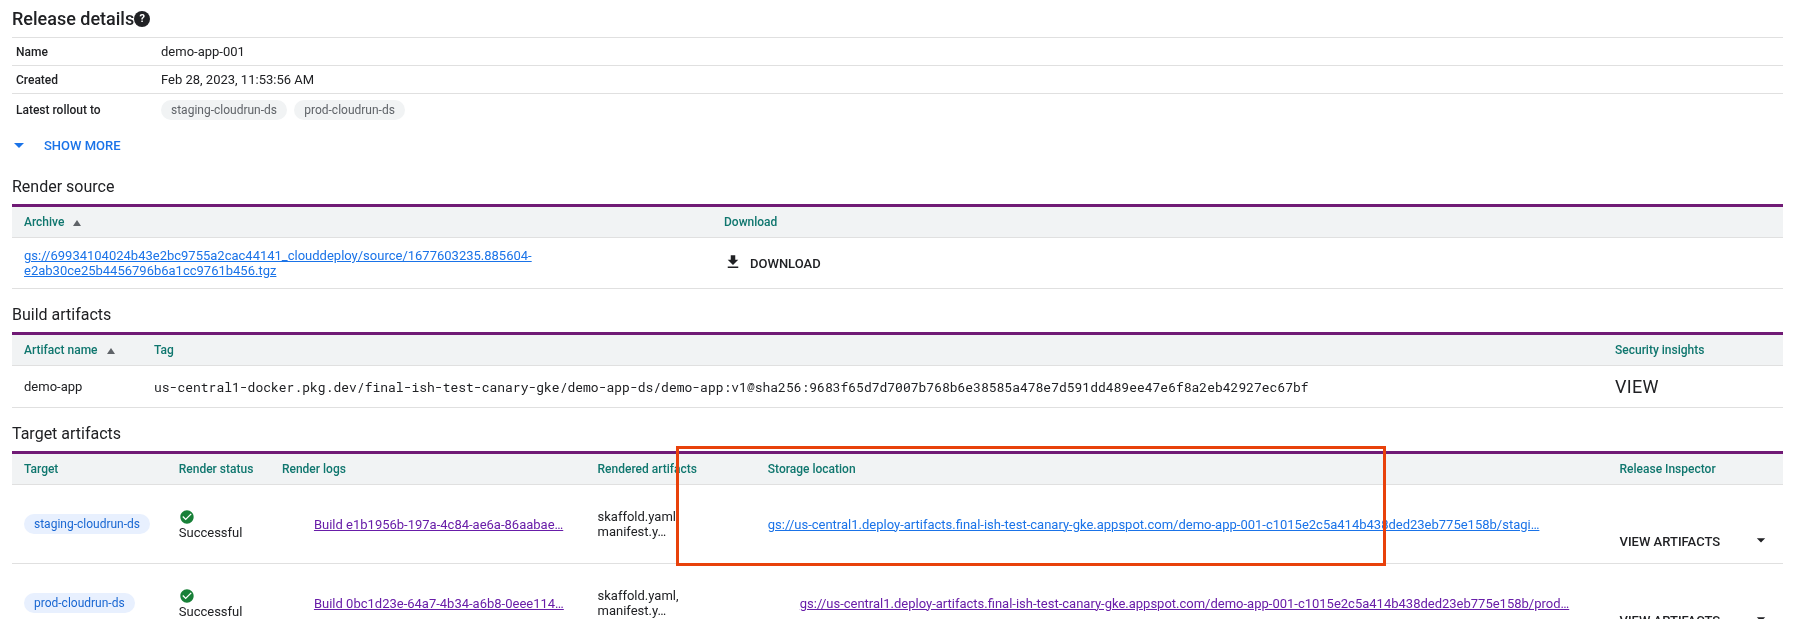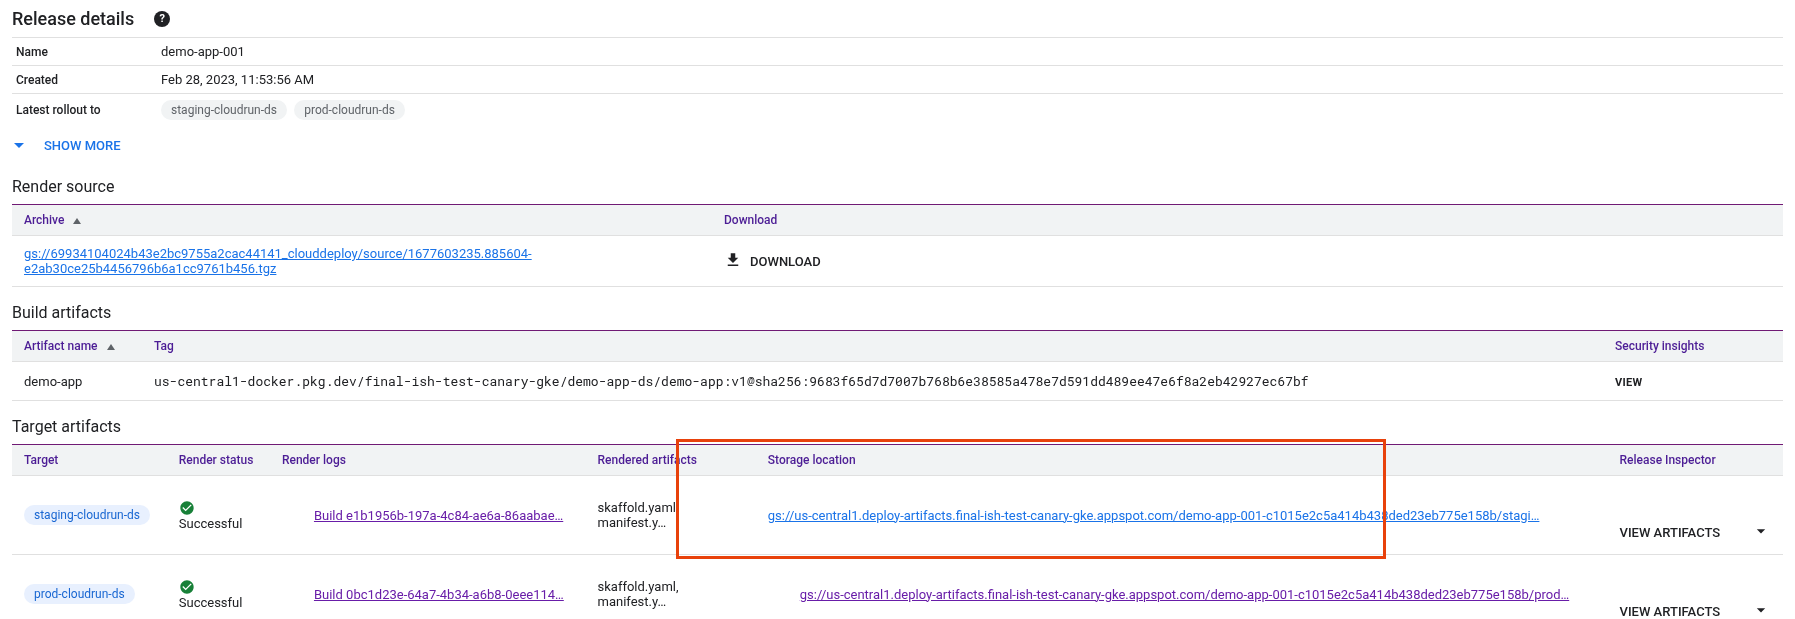--- a/index.html
+++ b/index.html
@@ -1,42 +1,42 @@
 <!DOCTYPE html>
 <html><head>
 <meta charset="utf-8">
 <style>
   * { box-sizing: border-box; margin: 0; padding: 0; }
   body { font-family: Roboto, 'Helvetica Neue', Arial, sans-serif; font-size: 13px; color: #202124; background: #fff; width: 1795px; }
   .container { padding: 8px 12px 0 12px; }
-  .header { display: flex; align-items: center; gap: 20px; margin-bottom: 8px; }
+  .header { display: flex; align-items: center; gap: 0; margin-bottom: 8px; }
   .header h1 { font-size: 18px; font-weight: 500; }
   .help-icon { width: 16px; height: 16px; display: inline-flex; align-items: center; justify-content: center; background:#202124; color:#fff; border-radius:50%; font-size:11px; font-weight:700;}
   .meta-table { width: 100%; border-collapse: collapse; margin-bottom: 4px; }
   .meta-table tr { border-top: 1px solid #e0e0e0; }
   .meta-table td { padding: 6px 4px; vertical-align: middle; }
   .meta-table td.key { width: 145px; font-weight: 500; font-size: 12px;}
   .chip { display:inline-block; padding:3px 10px; border-radius:12px; background:#f1f3f4; color:#5f6368; font-size:12px; margin-right:4px;}
   .chip.blue { background:#e8f0fe; color:#1967d2;}
   .show-more { color:#1a73e8; font-size:13px; font-weight:500; display:flex; align-items:center; gap:20px; padding:8px 2px; cursor:pointer;}
   .chevron-down { width:0; height:0; border-left:5px solid transparent; border-right:5px solid transparent; border-top:5px solid #1a73e8; }
   .tabs { display:flex; border-bottom:1px solid #e0e0e0; margin-top:4px;}
   .tab { padding:10px 20px; font-size:13px; font-weight:500; color:#5f6368; cursor:pointer; letter-spacing:0.3px;}
   .tab.active { color:#1a73e8; border-bottom:2px solid #1a73e8; margin-bottom:-1px;}
   h2.section { font-size:16px; font-weight:400; margin:16px 0 8px 0;}
   table.data { width:100%; border-collapse:collapse; }
-  table.data thead th { text-align:left; font-weight:500; font-size:12px; color:#4c1d95; background:#f1f3f4; padding:8px 12px; border-top:1px solid #701a75; border-bottom:1px solid #e0e0e0;}
+  table.data thead th { text-align:left; font-weight:500; font-size:12px; color:#0f766e; background:#f1f3f4; padding:8px 12px; border-top:3px solid #701a75; border-bottom:1px solid #e0e0e0;}
   table.data td { padding:10px 12px; font-size:13px; border-bottom:1px solid #e0e0e0; vertical-align:middle;}
   .sort-arrow { width:0;height:0; border-left:4px solid transparent; border-right:4px solid transparent; border-bottom:6px solid #5f6368; display:inline-block; margin-left:6px; vertical-align:middle;}
   a.link { color:#1a73e8; text-decoration:underline;}
   a.visited { color:#681da8; text-decoration:underline;padding-left:32px;}
   .download-cell { display:flex; align-items:center; gap:8px; font-weight:500;}
   .dl-icon svg { width:18px; height:18px; fill:#202124;}
   .mono { font-family: 'Roboto Mono', Menlo, monospace; font-size:12px;}
-  .view-btn { font-weight:700; letter-spacing:0.3px; font-size:11px;}
+  .view-btn { font-weight:400; letter-spacing:0.3px; font-size:18px;}
   .target-wrapper { position:relative;}
   .highlight-box { position:absolute; border:3px solid #e8410b; pointer-events:none; }
   .check-icon svg { width:16px; height:16px; fill:#188038; vertical-align:middle; margin-right:6px;}
   .view-artifacts { display:flex; align-items:center; justify-content:space-between; gap:8px; font-weight:500;margin-top:35px;}
   .chev-btn svg { width:20px;height:20px;fill:#202124;}
   .truncate { white-space:nowrap; overflow:hidden; text-overflow:ellipsis; display:block;}
 </style>
 </head>
 <body>
 

